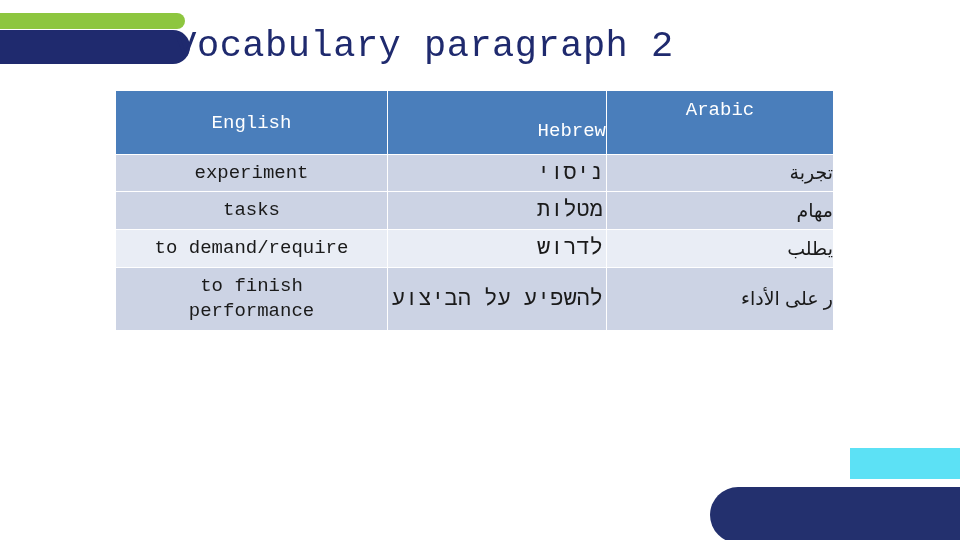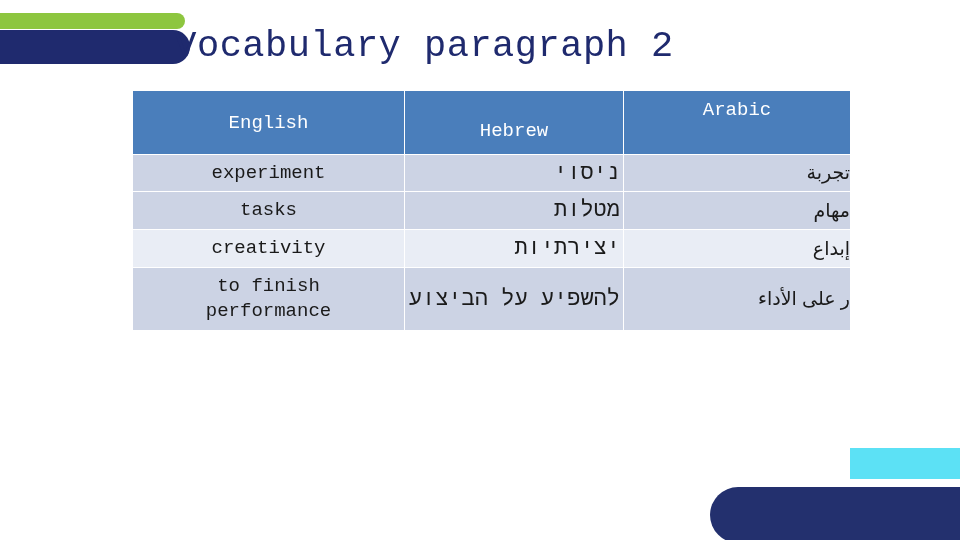--- a/index.html
+++ b/index.html
@@ -62,21 +62,21 @@
     color: #1f2a6e;
     font-size: 37px;
     letter-spacing: 0.5px;
     white-space: nowrap;
     font-family: "Liberation Mono", "DejaVu Sans Mono", monospace;
   }
 
   
   .vocab-table {
     position: absolute;
-    left: 132px;
+    left: 115px;
     top: 90px;
     width: 717px;
     border-collapse: separate;
     border-spacing: 1px;
     table-layout: fixed;
   }
   .vocab-table th,
   .vocab-table td {
     padding: 0;
     vertical-align: middle;
@@ -88,21 +88,21 @@
   .col-ar { width: 226px; }
 
   thead th {
     background: #4a7ebb;
     color: #ffffff;
     height: 51px;
     font-size: 19px;
     text-align: center;
     font-family: "Liberation Mono", "DejaVu Sans Mono", monospace;
   }
-  th.head-he { vertical-align: bottom; padding-bottom: 12px; }
+  th.head-he { vertical-align: bottom; padding-bottom: 12px; text-align: right; }
   th.head-ar { vertical-align: top;   padding-top: 8px; }
 
   tbody tr.row-dark td { background: #ccd3e4; }
   tbody tr.row-light td { background: #e9edf5; }
 
   td.cell-en {
     text-align: center;
     color: #1a1a1a;
     font-size: 19px;
     line-height: 25px;
@@ -170,29 +170,29 @@
 
 
     <tr class="row-dark">
       <td class="cell-en h-3">
         <span class="en-line">tasks</span>
       </td>
       <td class="cell-he h-3">מטלות</td>
       <td class="cell-ar h-3">مهام</td>
     </tr>
 
-
-
     <tr class="row-light">
-      <td class="cell-en h-6">
-        <span class="en-line">creativity</span>
-      </td>
-      <td class="cell-he h-6">יצירתיות</td>
-      <td class="cell-ar h-6">إبداع</td>
-    </tr>
+      <td class="cell-en h-4">
+        <span class="en-line">to demand/require</span>
+      </td>
+      <td class="cell-he h-4">לדרוש</td>
+      <td class="cell-ar h-4">يطلب</td>
+    </tr>
+
+
 
     <tr class="row-dark">
       <td class="cell-en h-7">
         <span class="en-line">to finish</span>
         <span class="en-line">performance</span>
       </td>
       <td class="cell-he h-7">להשפיע על הביצוע</td>
       <td class="cell-ar h-7">ر على الأداء</td>
     </tr>
 

